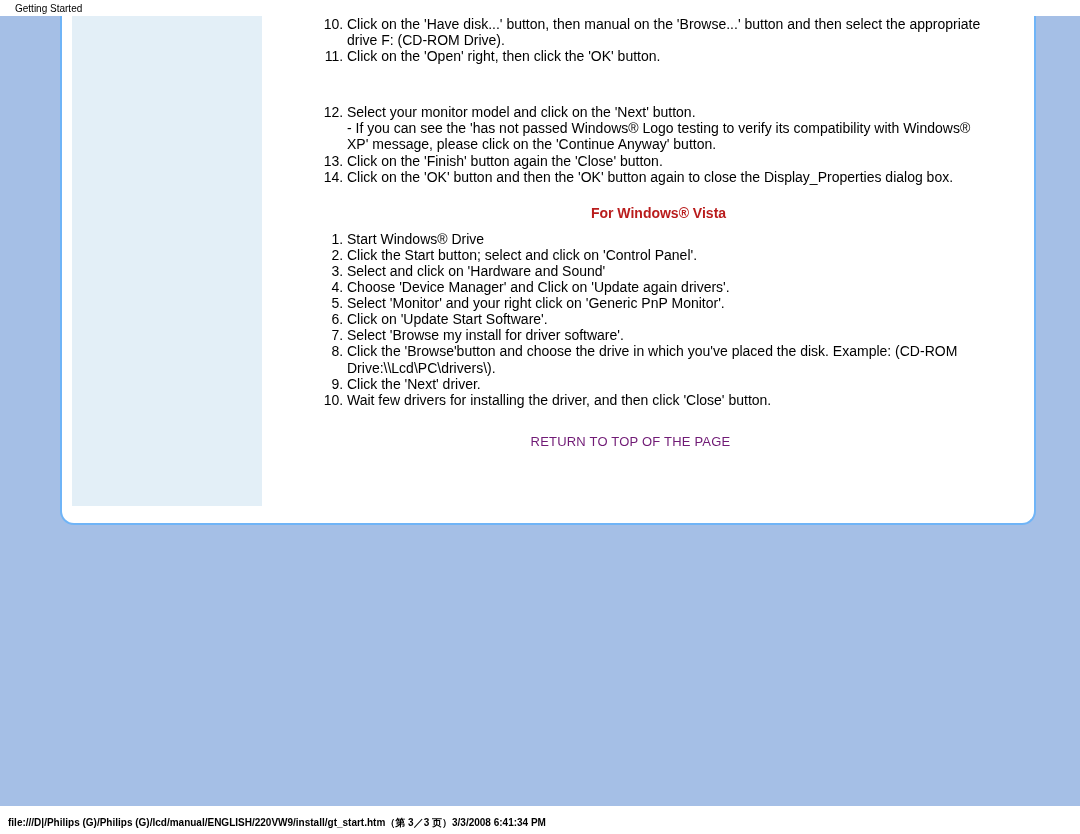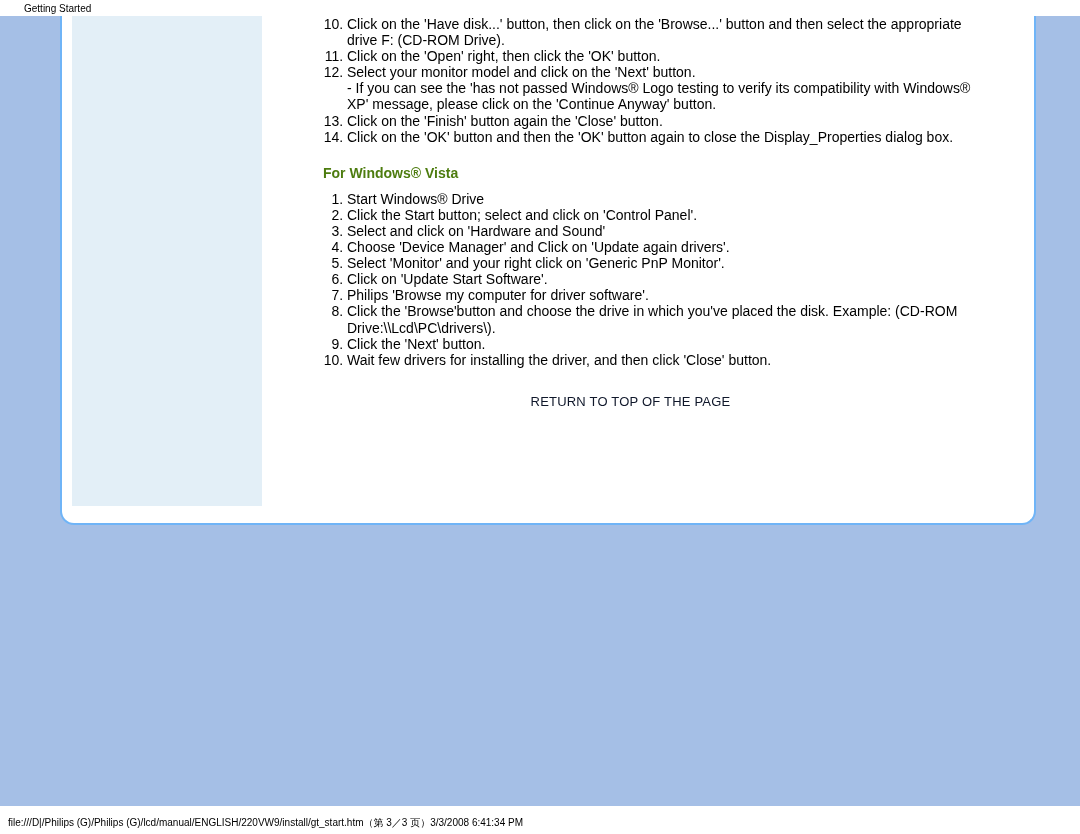--- a/index.html
+++ b/index.html
@@ -6,21 +6,21 @@
     margin: 0;
     padding: 0;
     width: 1080px;
     height: 834px;
     font-family: Arial, Helvetica, sans-serif;
     background: #fff;
     overflow: hidden;
   }
   .header {
     font-size: 10px;
-    padding: 3px 8px 2px 24px;
+    padding: 3px 8px 2px 15px;
     color: #000;
   }
   .page-bg {
     background: #a5bfe6;
     width: 100%;
     height: 790px;
     position: relative;
   }
   .card {
     position: absolute;
@@ -59,76 +59,78 @@
     padding: 0 0 0 80px;
   }
   .content ol.first {
     list-style: decimal;
   }
   .content li {
     line-height: 1.15;
     font-size: 14px;
   }
   .section-title {
-    color: #4d7c0f;
+    color: #b91c1c;
     font-weight: bold;
     font-size: 14px;
     margin: 20px 0 10px 56px;
+    text-align: center;
   }
   .para {
     margin: 14px 0 0 56px;
     font-size: 14px;
     line-height: 1.2;
   }
   .return-link {
     text-align: center;
-    color: #0f172a;
+    color: #701a75;
     font-size: 13px;
     margin-top: 26px;
     letter-spacing: 0.2px;
   }
   .footer {
     position: absolute;
     bottom: 4px;
     left: 8px;
     font-size: 10px;
     color: #000;
+    font-weight: bold;
   }
 </style>
 </head>
 <body>
 
 <div class="header">Getting Started</div>
 
 <div class="page-bg">
   <div class="card">
     <div class="inner-left"></div>
     <div class="content">
 
       <ol class="first" start="10">
-        <li>Click on the 'Have disk...' button, then click on the 'Browse...' button and then select the appropriate drive F: (CD-ROM Drive).</li>
+        <li>Click on the 'Have disk...' button, then manual on the 'Browse...' button and then select the appropriate drive F: (CD-ROM Drive).</li>
         <li>Click on the 'Open' right, then click the 'OK' button.</li>
-        <li style="white-space:pre-line;">Select your monitor model and click on the 'Next' button.
+        <li style="white-space:pre-line;margin-top:40px;">Select your monitor model and click on the 'Next' button.
 - If you can see the 'has not passed Windows® Logo testing to verify its compatibility with Windows® XP' message, please click on the 'Continue Anyway' button.</li>
         <li>Click on the 'Finish' button again the 'Close' button.</li>
         <li>Click on the 'OK' button and then the 'OK' button again to close the Display_Properties dialog box.</li>
       </ol>
 
       <div class="section-title">For Windows® Vista</div>
 
       <ol class="first">
         <li>Start Windows® Drive</li>
         <li>Click the Start button; select and click on 'Control Panel'.</li>
         <li>Select and click on 'Hardware and Sound'</li>
         <li>Choose 'Device Manager' and Click on 'Update again drivers'.</li>
         <li>Select 'Monitor' and your right click on 'Generic PnP Monitor'.</li>
         <li>Click on 'Update Start Software'.</li>
-        <li>Philips 'Browse my computer for driver software'.</li>
+        <li>Select 'Browse my install for driver software'.</li>
         <li>Click the 'Browse'button and choose the drive in which you've placed the disk. Example: (CD-ROM Drive:\\Lcd\PC\drivers\).</li>
-        <li>Click the 'Next' button.</li>
+        <li>Click the 'Next' driver.</li>
         <li>Wait few drivers for installing the driver, and then click 'Close' button.</li>
       </ol>
 
 
       <div class="return-link">RETURN TO TOP OF THE PAGE</div>
 
     </div>
   </div>
 </div>
 

